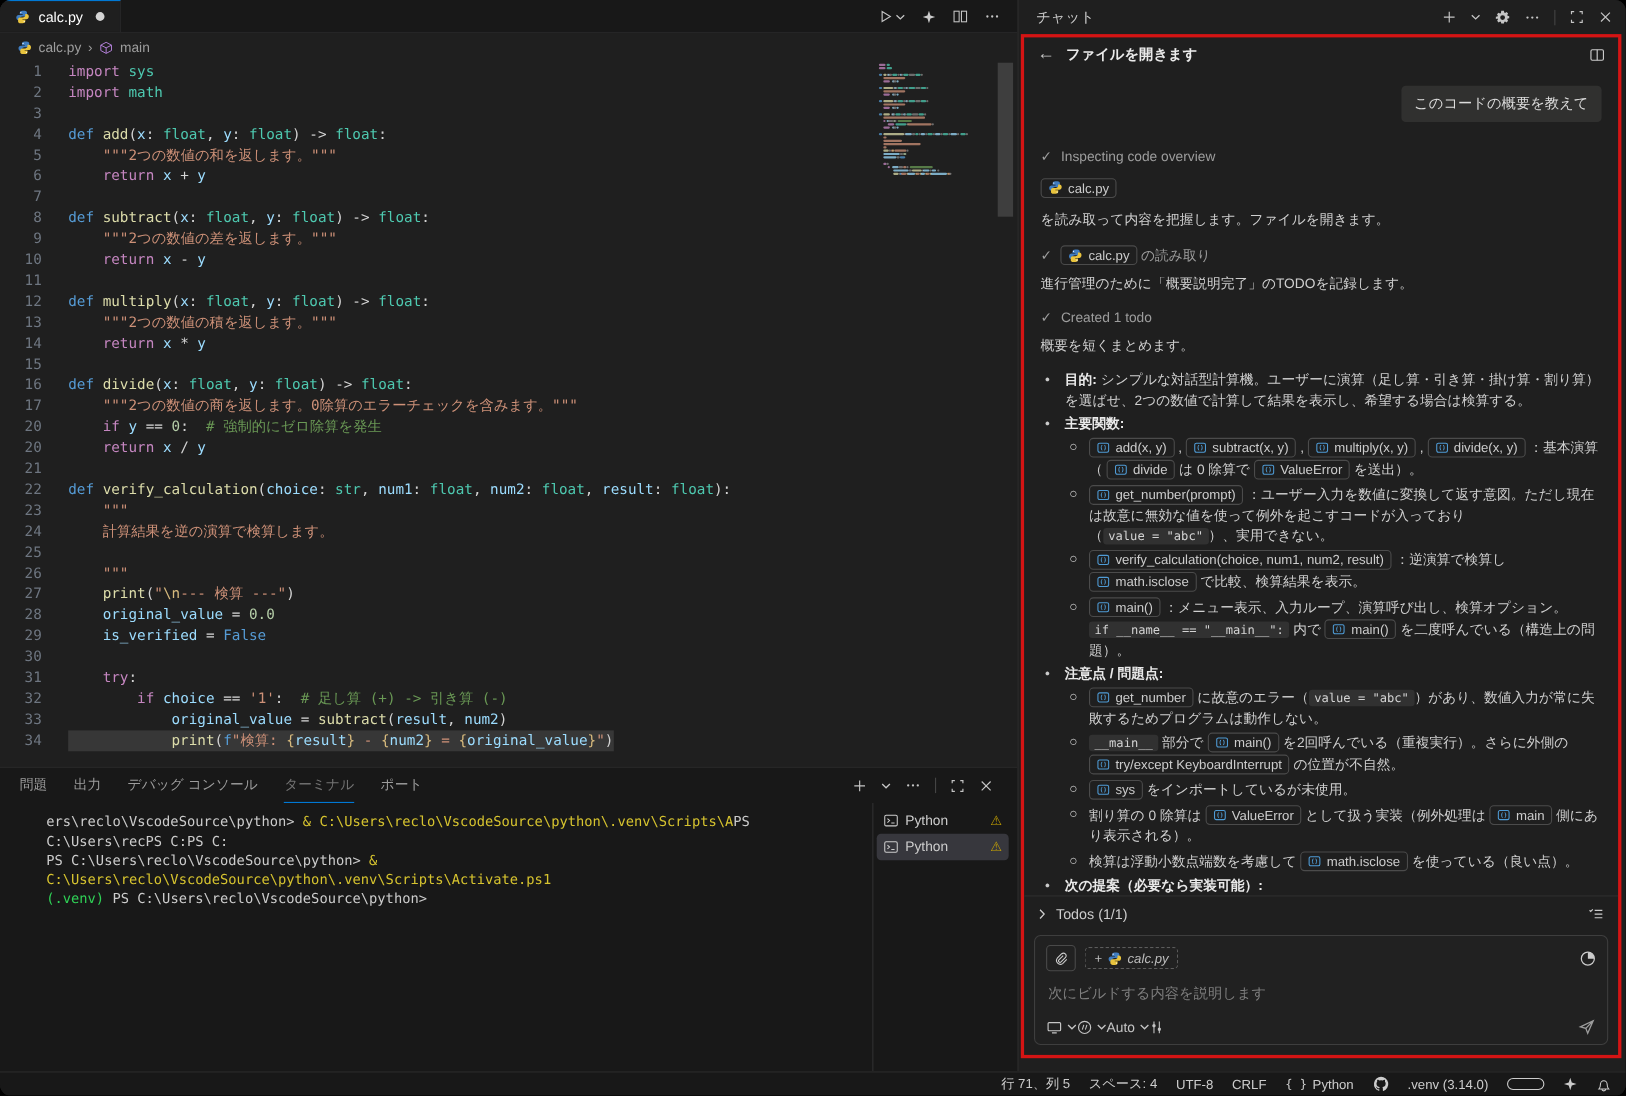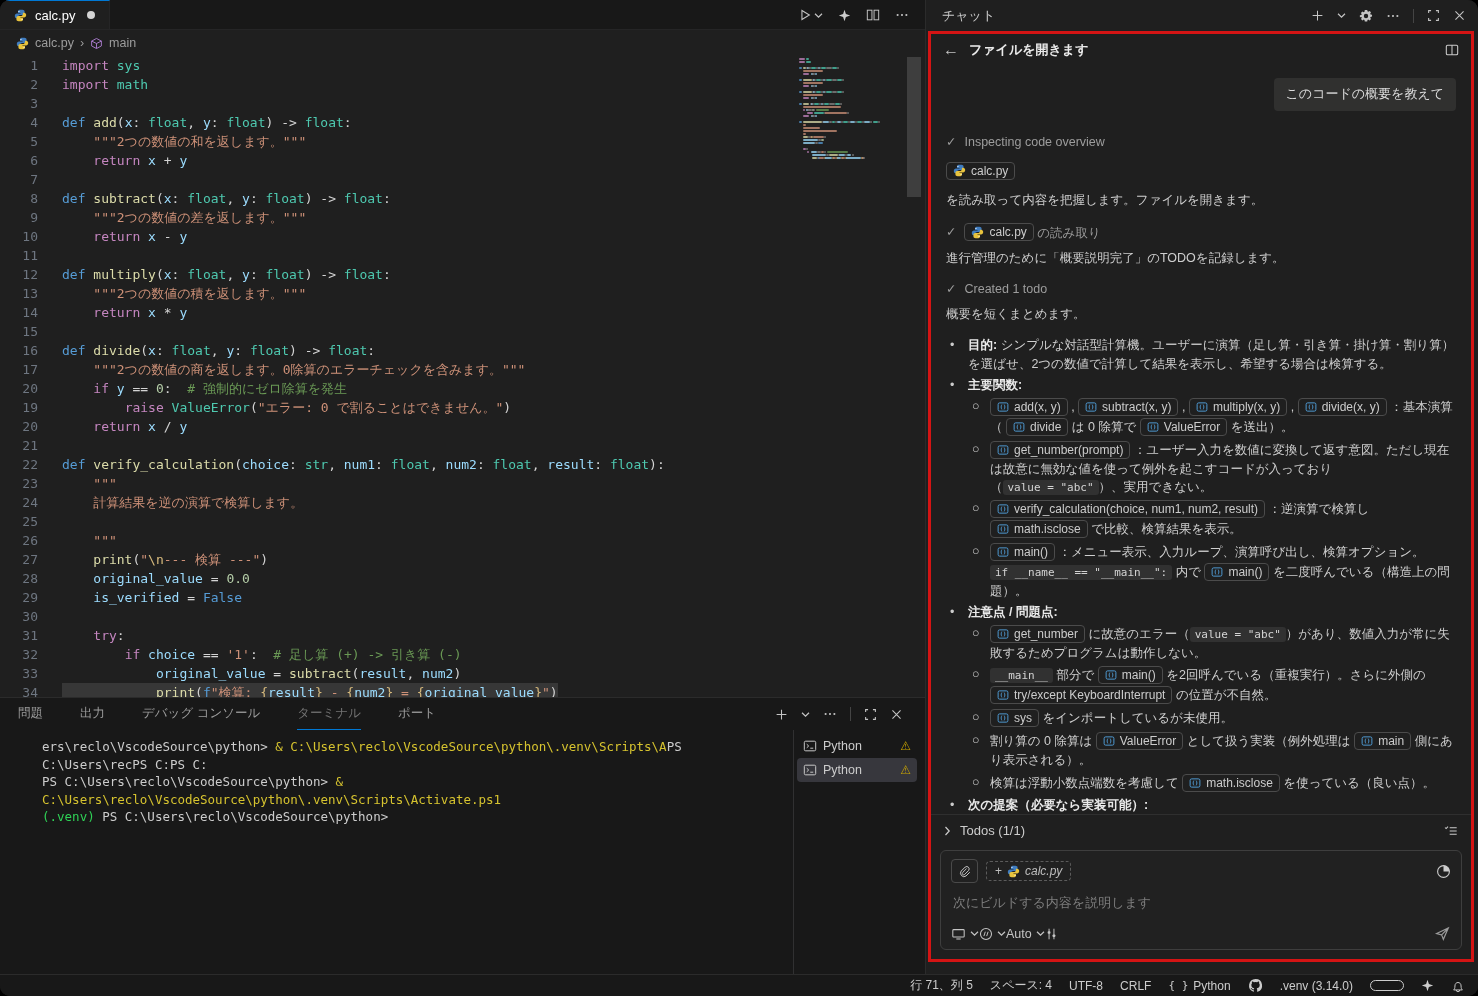--- a/index.html
+++ b/index.html
@@ -30,21 +30,21 @@
   .tk-k{color:#C586C0}.tk-d{color:#569CD6}.tk-f{color:#DCDCAA}.tk-t{color:#4EC9B0}
   .tk-v{color:#9CDCFE}.tk-s{color:#CE9178}.tk-e{color:#d7ba7d}.tk-c{color:#6A9955}
   .tk-n{color:#B5CEA8}.tk-o{color:#d4d4d4}.tk-w{color:#d4d4d4}
   .minimap { position:absolute; top:58px; right:28px; width:98px; }
   .mml { height:3px; position:relative; }
   .mml span { position:absolute; top:0; height:2px; border-radius:1px; opacity:.75; }
   .vscroll { position:absolute; top:57px; right:4px; width:14px; height:140px; background:rgba(121,121,121,.35); }
 
   .panelarea { flex:1; background:#181818; border-top:1px solid #2b2b2b; position:relative;
                display:flex; flex-direction:column; }
-  .ptabs { height:32px; flex:none; display:flex; align-items:stretch; gap:37px; padding:0 18px;
+  .ptabs { height:32px; flex:none; display:flex; align-items:stretch; gap:24px; padding:0 18px;
            font-size:12.5px; color:#9d9d9d; }
   .ptab { display:flex; align-items:center; border-bottom:1px solid transparent; cursor:default; }
   .ptab.active { color:#737373; border-bottom-color:#0078d4; }
   .panel-actions { position:absolute; top:0; right:22px; height:32px; display:flex; align-items:center; gap:13px; }
   .pdiv { width:1px; height:14px; background:#444; }
   .pbody { flex:1; display:flex; overflow:hidden; }
   .termout { flex:1; padding:8px 6px 0 8px; font-family:"DejaVu Sans Mono","Liberation Mono",monospace;
              font-size:12.5px; line-height:17.5px; white-space:pre-wrap;margin-left:34px; }
   .tc-w{color:#cccccc}.tc-y{color:#d6c32f}.tc-g{color:#2fd156}
   .termlist { width:132px; flex:none; border-left:1px solid #303031; padding:4px 8px 0 3px; }
@@ -189,21 +189,20 @@
             <div class="cl"><span class="ln">9</span><span class="lc"><span class="tk-w">    </span><span class="tk-s">"""2つの数値の差を返します。"""</span></span></div>
             <div class="cl"><span class="ln">10</span><span class="lc"><span class="tk-w">    </span><span class="tk-k">return</span><span class="tk-w"> </span><span class="tk-v">x</span><span class="tk-o"> - </span><span class="tk-v">y</span></span></div>
             <div class="cl"><span class="ln">11</span><span class="lc"></span></div>
             <div class="cl"><span class="ln">12</span><span class="lc"><span class="tk-d">def</span><span class="tk-w"> </span><span class="tk-f">multiply</span><span class="tk-o">(</span><span class="tk-v">x</span><span class="tk-o">: </span><span class="tk-t">float</span><span class="tk-o">, </span><span class="tk-v">y</span><span class="tk-o">: </span><span class="tk-t">float</span><span class="tk-o">) -&gt; </span><span class="tk-t">float</span><span class="tk-o">:</span></span></div>
             <div class="cl"><span class="ln">13</span><span class="lc"><span class="tk-w">    </span><span class="tk-s">"""2つの数値の積を返します。"""</span></span></div>
             <div class="cl"><span class="ln">14</span><span class="lc"><span class="tk-w">    </span><span class="tk-k">return</span><span class="tk-w"> </span><span class="tk-v">x</span><span class="tk-o"> * </span><span class="tk-v">y</span></span></div>
             <div class="cl"><span class="ln">15</span><span class="lc"></span></div>
             <div class="cl"><span class="ln">16</span><span class="lc"><span class="tk-d">def</span><span class="tk-w"> </span><span class="tk-f">divide</span><span class="tk-o">(</span><span class="tk-v">x</span><span class="tk-o">: </span><span class="tk-t">float</span><span class="tk-o">, </span><span class="tk-v">y</span><span class="tk-o">: </span><span class="tk-t">float</span><span class="tk-o">) -&gt; </span><span class="tk-t">float</span><span class="tk-o">:</span></span></div>
             <div class="cl"><span class="ln">17</span><span class="lc"><span class="tk-w">    </span><span class="tk-s">"""2つの数値の商を返します。0除算のエラーチェックを含みます。"""</span></span></div>
             <div class="cl"><span class="ln">20</span><span class="lc"><span class="tk-w">    </span><span class="tk-k">if</span><span class="tk-w"> </span><span class="tk-v">y</span><span class="tk-o"> == </span><span class="tk-n">0</span><span class="tk-o">:</span><span class="tk-w">  </span><span class="tk-c"># 強制的にゼロ除算を発生</span></span></div>
-            <div class="cl"><span class="ln">19</span><span class="lc"><span class="tk-w">        </span><span class="tk-k">raise</span><span class="tk-w"> </span><span class="tk-t">ValueError</span><span class="tk-o">(</span><span class="tk-s">"エラー: 0 で割ることはできません。"</span><span class="tk-o">)</span></span></div>
             <div class="cl"><span class="ln">20</span><span class="lc"><span class="tk-w">    </span><span class="tk-k">return</span><span class="tk-w"> </span><span class="tk-v">x</span><span class="tk-o"> / </span><span class="tk-v">y</span></span></div>
             <div class="cl"><span class="ln">21</span><span class="lc"></span></div>
             <div class="cl"><span class="ln">22</span><span class="lc"><span class="tk-d">def</span><span class="tk-w"> </span><span class="tk-f">verify_calculation</span><span class="tk-o">(</span><span class="tk-v">choice</span><span class="tk-o">: </span><span class="tk-t">str</span><span class="tk-o">, </span><span class="tk-v">num1</span><span class="tk-o">: </span><span class="tk-t">float</span><span class="tk-o">, </span><span class="tk-v">num2</span><span class="tk-o">: </span><span class="tk-t">float</span><span class="tk-o">, </span><span class="tk-v">result</span><span class="tk-o">: </span><span class="tk-t">float</span><span class="tk-o">):</span></span></div>
             <div class="cl"><span class="ln">23</span><span class="lc"><span class="tk-w">    </span><span class="tk-s">"""</span></span></div>
             <div class="cl"><span class="ln">24</span><span class="lc"><span class="tk-w">    </span><span class="tk-s">計算結果を逆の演算で検算します。</span></span></div>
             <div class="cl"><span class="ln">25</span></div>
             <div class="cl"><span class="ln">26</span><span class="lc"><span class="tk-w">    </span><span class="tk-s">"""</span></span></div>
             <div class="cl"><span class="ln">27</span><span class="lc"><span class="tk-w">    </span><span class="tk-f">print</span><span class="tk-o">(</span><span class="tk-s">"</span><span class="tk-e">\n</span><span class="tk-s">--- 検算 ---"</span><span class="tk-o">)</span></span></div>
             <div class="cl"><span class="ln">28</span><span class="lc"><span class="tk-w">    </span><span class="tk-v">original_value</span><span class="tk-o"> = </span><span class="tk-n">0.0</span></span></div>
             <div class="cl"><span class="ln">29</span><span class="lc"><span class="tk-w">    </span><span class="tk-v">is_verified</span><span class="tk-o"> = </span><span class="tk-d">False</span></span></div>

